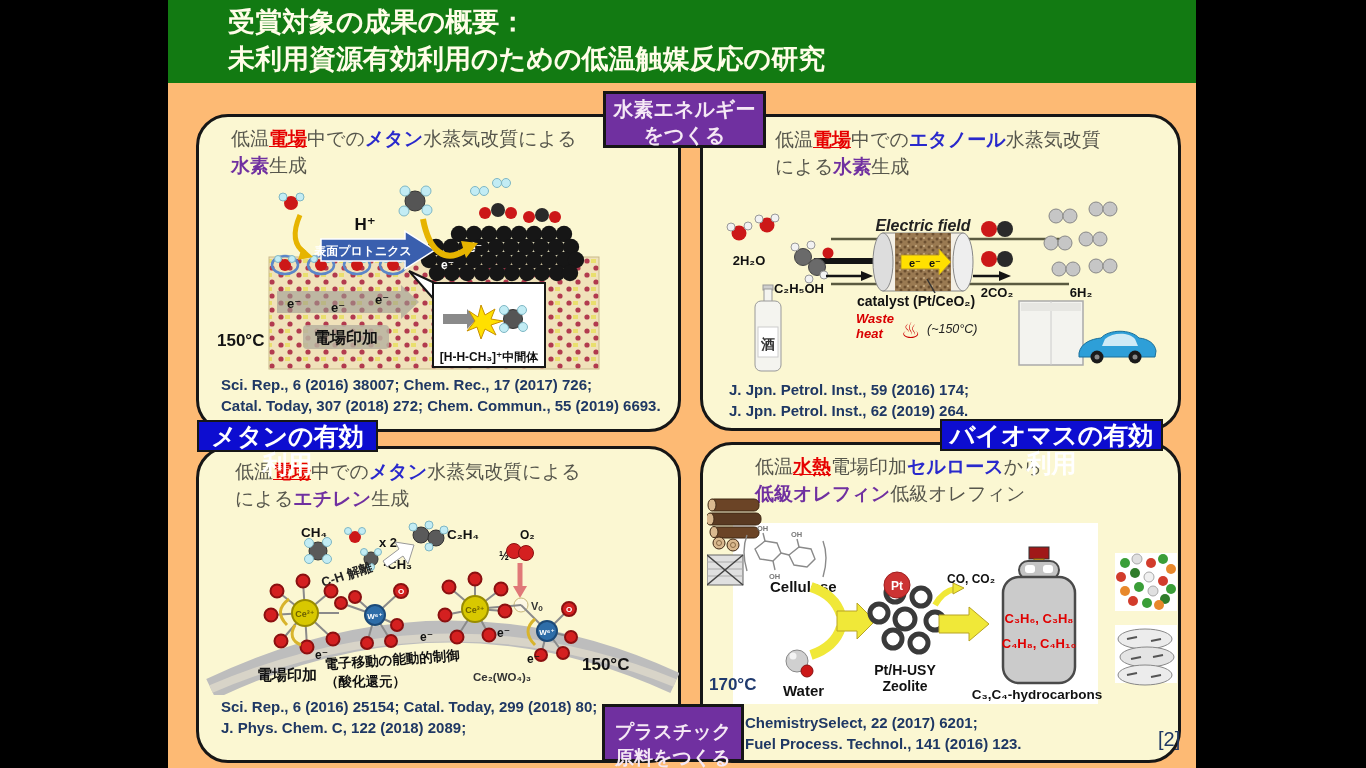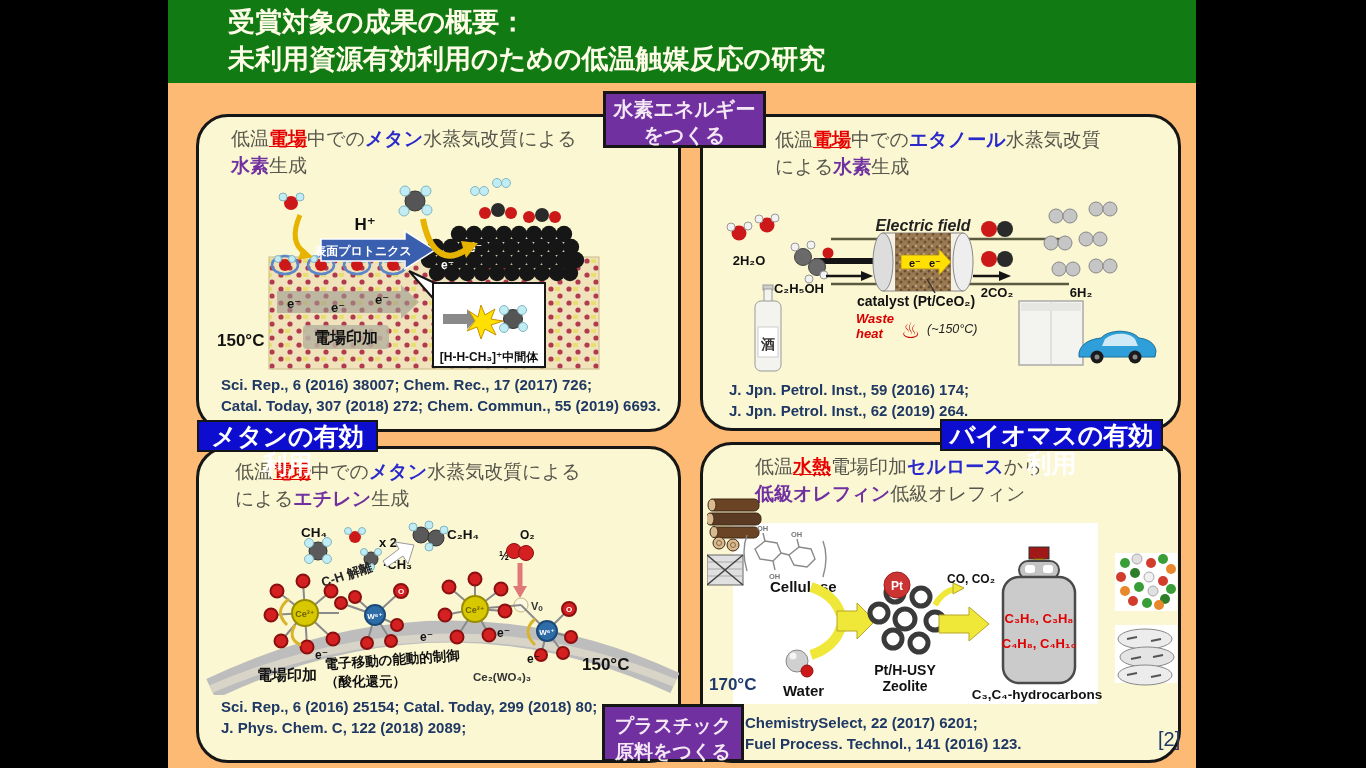--- a/index.html
+++ b/index.html
@@ -18,21 +18,21 @@
   .tl .panel-title{left:32px;top:8px}
   .tr .panel-title{left:72px;top:9px}
   .bl .panel-title{left:36px;top:9px}
   .br .panel-title{left:52px;top:8px}
   .seg.red{color:#e60000;font-weight:bold;text-decoration:underline}
   .seg.blue{color:#2929cc;font-weight:bold}
   .seg.purple{color:#7030a0;font-weight:bold}
   .badge-purple{position:absolute;background:#7030a0;border:3px solid #161616;color:#f5e8f5;
     font-weight:bold;text-align:center;z-index:6}
   .badge-purple.hydrogen{left:435px;top:91px;width:163px;height:57px;font-size:20px;line-height:26px;padding-top:2px}
-  .badge-purple.plastic{left:434px;top:704px;width:142px;height:58px;font-size:19px;line-height:26px;padding-top:6px}
+  .badge-purple.plastic{left:434px;top:704px;width:142px;height:58px;font-size:19px;line-height:26px;padding-top:12px}
   .badge-blue{position:absolute;background:#0d0dd0;border:2px solid #161616;color:#ffffff;
     font-weight:bold;text-align:center;z-index:6;font-size:25px;line-height:28px}
   .badge-blue.methane{left:29px;top:420px;width:181px;height:32px}
   .badge-blue.biomass{left:772px;top:419px;width:223px;height:32px}
   .cites{position:absolute;font-weight:bold;color:#1f3864;font-size:15px;line-height:21px;white-space:nowrap}
   .tl .cites{left:22px;top:257px}
   .tr .cites{left:26px;top:262px}
   .bl .cites{left:22px;top:247px}
   .br .cites{left:42px;top:267px}
   .temp{position:absolute;font-weight:bold;font-size:17px;color:#141414;z-index:3}

